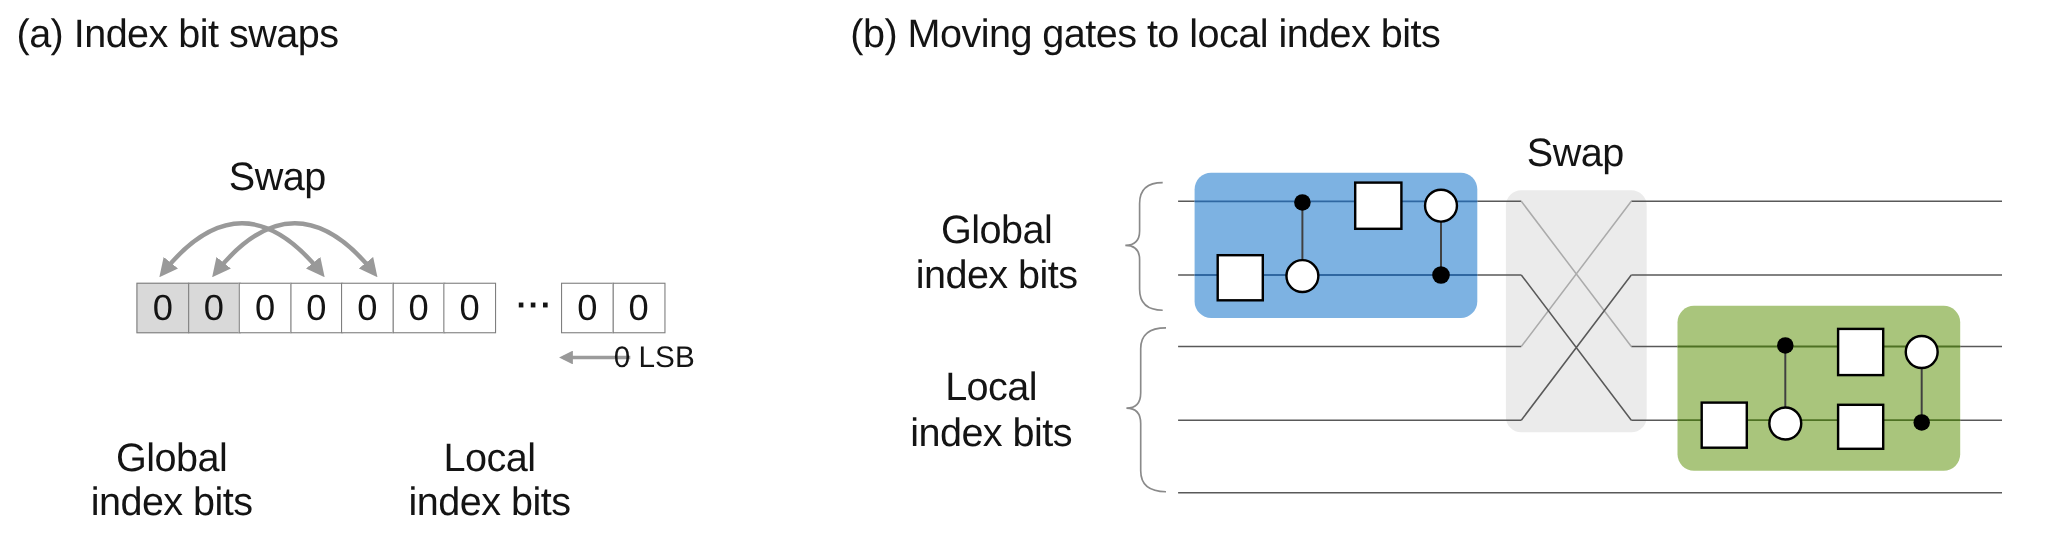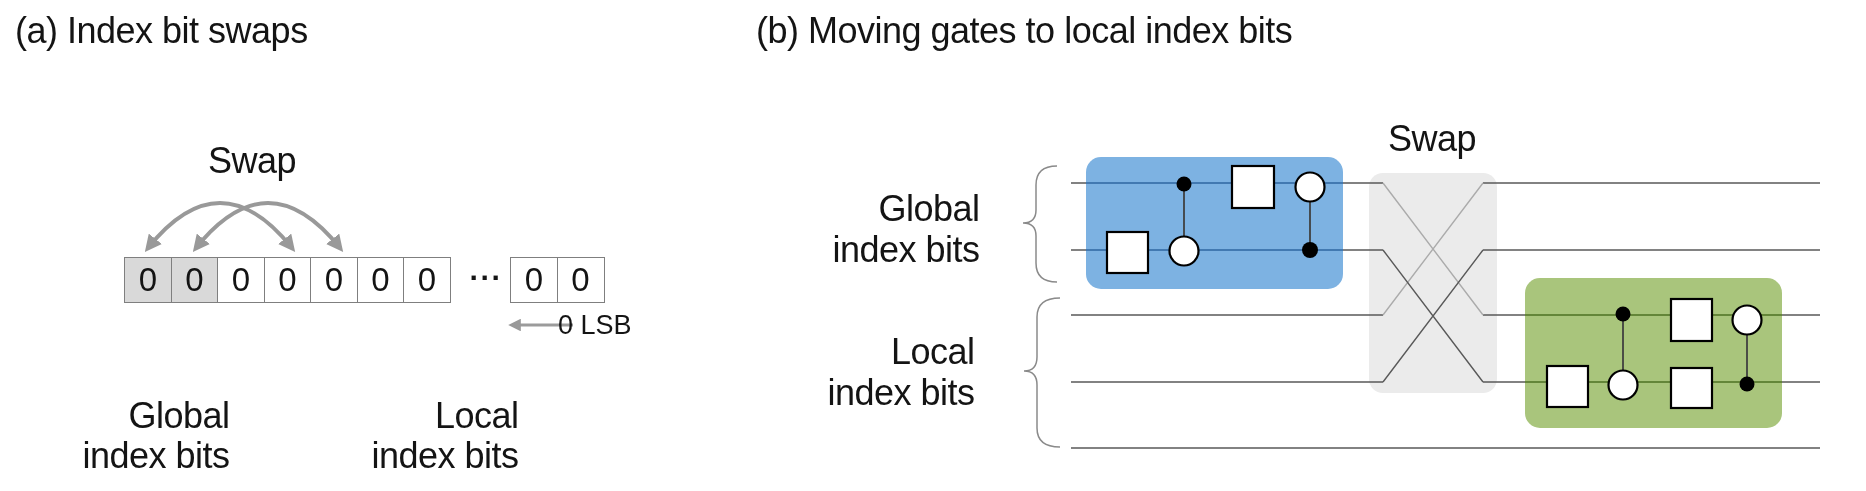--- a/index.html
+++ b/index.html
@@ -11,21 +11,21 @@
     overflow:hidden;
   }
   #fig-svg{position:absolute;left:0;top:0;}
   .t{
     position:absolute;
     color:#141414;
     white-space:nowrap;
     font-family:"Liberation Sans", sans-serif;
   }
   .title{font-size:36px;letter-spacing:-0.5px;}
-  .lbl{font-size:36px;text-align:right;transform:translateX(-50%);line-height:41px;letter-spacing:-0.5px;}
+  .lbl{font-size:36px;text-align:center;transform:translateX(-50%);line-height:41px;letter-spacing:-0.5px;}
   .swaplbl{font-size:36px;transform:translateX(-50%);letter-spacing:-0.5px;}
   .lsb{font-size:27px;}
   .cellrow{position:absolute;display:flex;}
   .cell{
     box-sizing:border-box;
     width:48px;height:46px;
     border:1.5px solid #7f7f7f;
     margin-left:-1.5px;
     background:#ffffff;
     display:flex;align-items:center;justify-content:center;
@@ -137,21 +137,21 @@
   <div class="t lbl" style="left:156px;top:396px;line-height:40px;">
     <div>Global</div>
     <div>index bits</div>
   </div>
 
   <div class="t lbl" style="left:445px;top:396px;line-height:40px;">
     <div>Local</div>
     <div>index bits</div>
   </div>
 
-  <div class="t title" style="left:756px;top:10px;">(b) Moving gates to local index bits</div>
+  <div class="t title" style="left:773px;top:10px;">(b) Moving gates to local index bits</div>
 
   <div class="t swaplbl" style="left:1432px;top:118px;">Swap</div>
 
   <div class="t lbl" style="left:906px;top:188px;">
     <div>Global</div>
     <div>index bits</div>
   </div>
 
   <div class="t lbl" style="left:901px;top:331px;">
     <div>Local</div>

